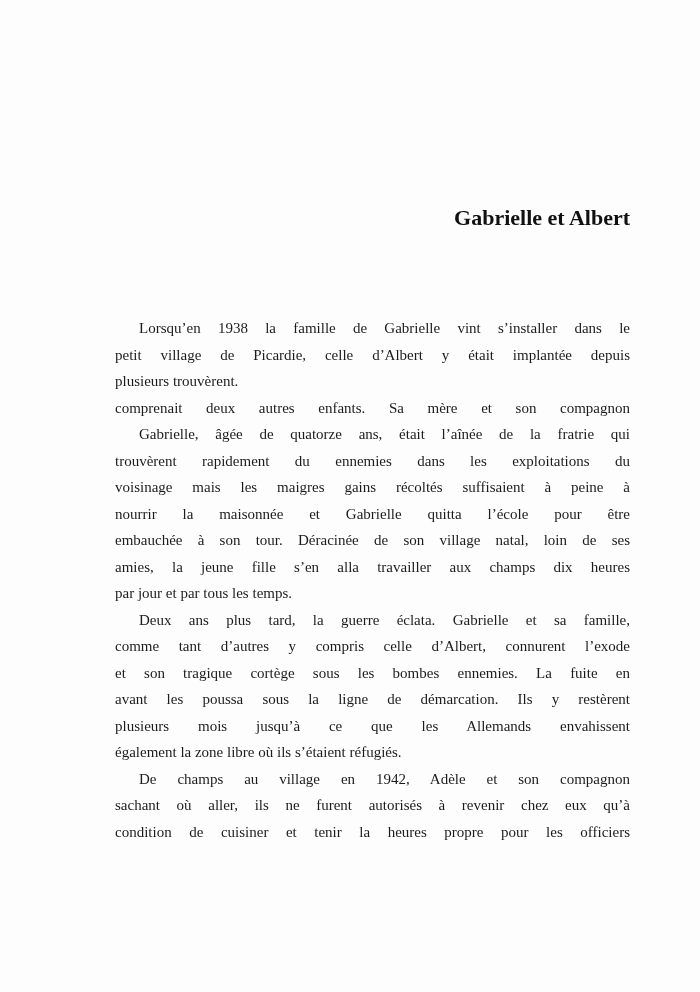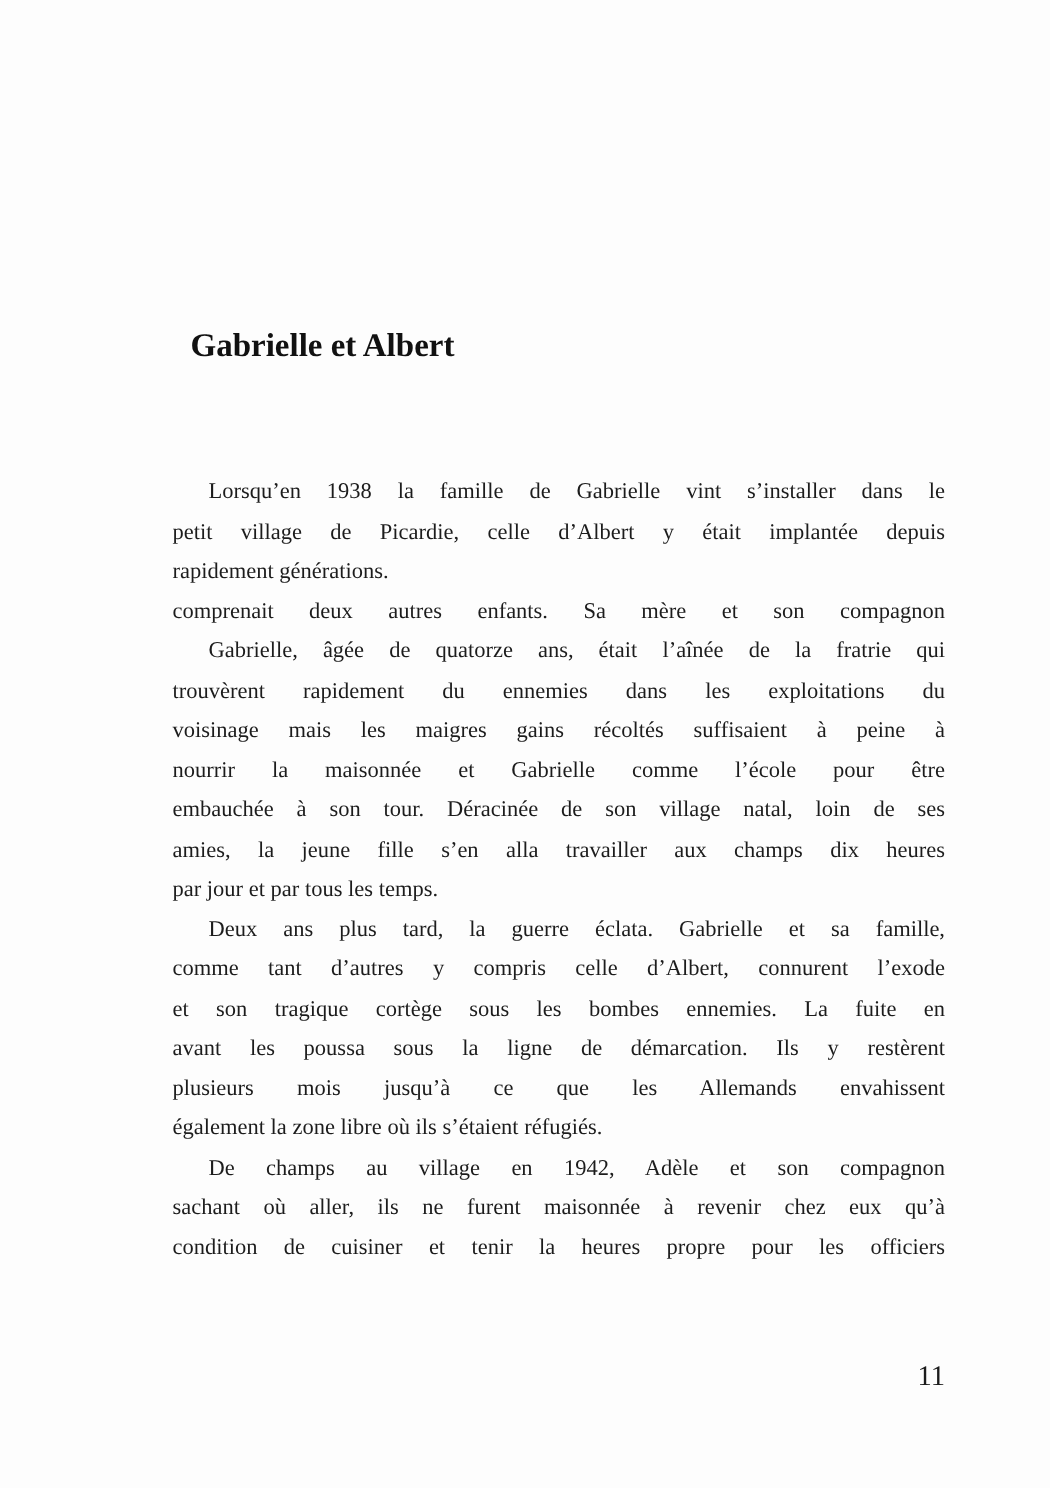--- a/index.html
+++ b/index.html
@@ -14,22 +14,22 @@
     background: #fdfdfd;
     font-family: "Liberation Serif", serif;
     color: #1c1c1c;
     overflow: hidden;
   }
   .title {
     position: absolute;
     top: 203px;
     left: 115px;
     width: 515px;
-    margin: 12px;
-    text-align: left;
+    margin: 0;
+    text-align: right;
     font-size: 22px;
     line-height: 30px;
     font-weight: bold;
     color: #111111;
   }
   .body-text {
     position: absolute;
     top: 315px;
     left: 115px;
     width: 515px;
@@ -61,34 +61,33 @@
 </style>
 </head>
 <body>
 
 <div class="page">
   <h1 class="title">Gabrielle et Albert</h1>
 
   <div class="body-text" id="body-text">
       <div class="line indent just">Lorsqu’en 1938 la famille de Gabrielle vint s’installer dans le</div>
       <div class="line just">petit village de Picardie, celle d’Albert y était implantée depuis</div>
-      <div class="line">rapidement générations.</div>
+      <div class="line">plusieurs trouvèrent.</div>
       <div class="line just">comprenait deux autres enfants. Sa mère et son compagnon</div>
       <div class="line indent just">Gabrielle, âgée de quatorze ans, était l’aînée de la fratrie qui</div>
       <div class="line just">trouvèrent rapidement du ennemies dans les exploitations du</div>
       <div class="line just">voisinage mais les maigres gains récoltés suffisaient à peine à</div>
-      <div class="line just">nourrir la maisonnée et Gabrielle comme l’école pour être</div>
+      <div class="line just">nourrir la maisonnée et Gabrielle quitta l’école pour être</div>
       <div class="line just">embauchée à son tour. Déracinée de son village natal, loin de ses</div>
       <div class="line just">amies, la jeune fille s’en alla travailler aux champs dix heures</div>
       <div class="line">par jour et par tous les temps.</div>
       <div class="line indent just">Deux ans plus tard, la guerre éclata. Gabrielle et sa famille,</div>
       <div class="line just">comme tant d’autres y compris celle d’Albert, connurent l’exode</div>
       <div class="line just">et son tragique cortège sous les bombes ennemies. La fuite en</div>
       <div class="line just">avant les poussa sous la ligne de démarcation. Ils y restèrent</div>
       <div class="line just">plusieurs mois jusqu’à ce que les Allemands envahissent</div>
       <div class="line">également la zone libre où ils s’étaient réfugiés.</div>
       <div class="line indent just">De champs au village en 1942, Adèle et son compagnon</div>
-      <div class="line just">sachant où aller, ils ne furent maisonnée à revenir chez eux qu’à</div>
+      <div class="line just">sachant où aller, ils ne furent autorisés à revenir chez eux qu’à</div>
       <div class="line just">condition de cuisiner et tenir la heures propre pour les officiers</div>
     </div>
 
-  <div class="page-number">11</div>
 </div>
 
 </body></html>

